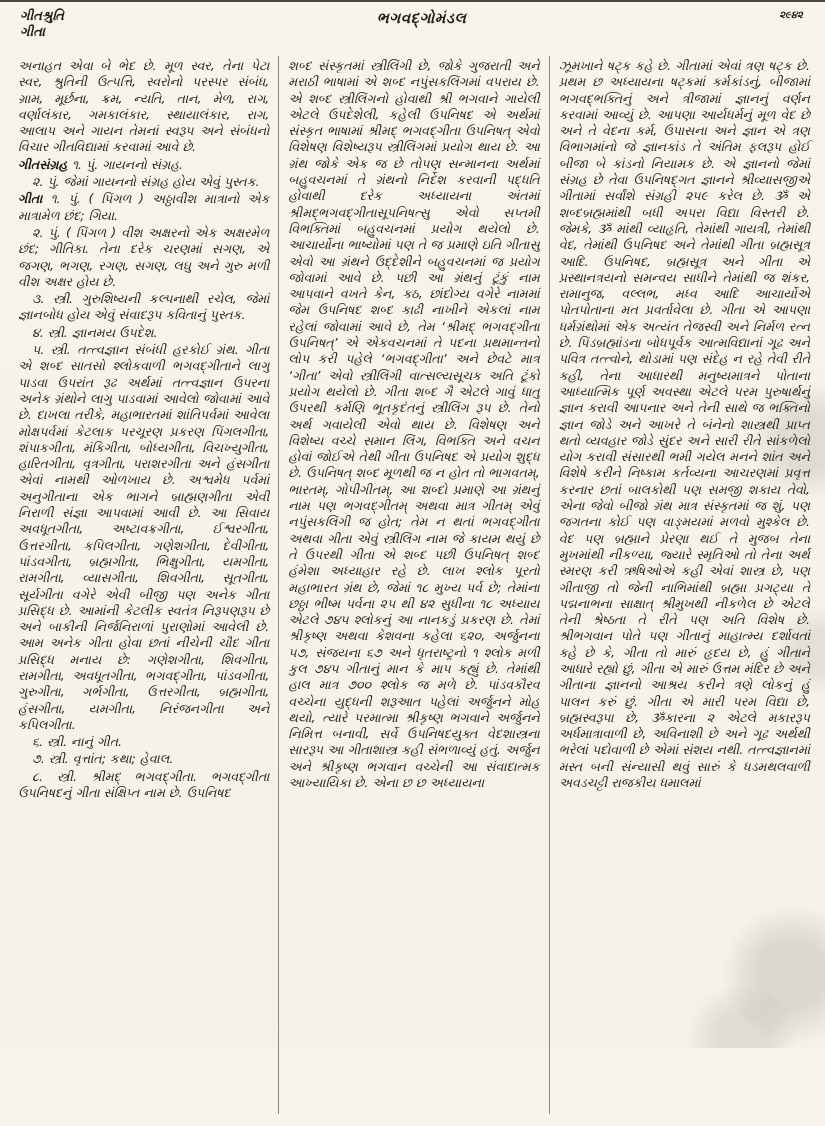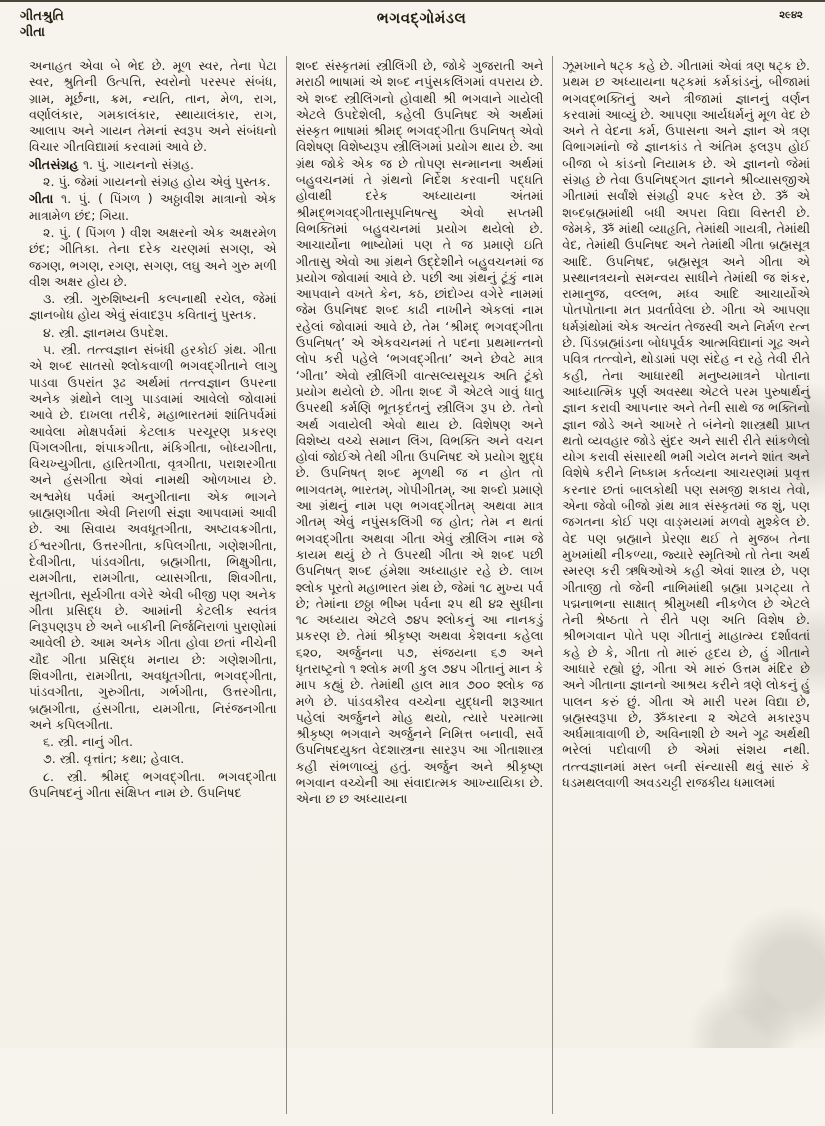--- a/index.html
+++ b/index.html
@@ -14,34 +14,35 @@
     width:825px;height:1048px;
     box-sizing:border-box;
     border-top:2px solid #4d463a;
     position:relative;
     background:
       radial-gradient(circle at 98% 42%, rgba(120,115,108,.18) 0 28px, rgba(120,115,108,0) 60px),
       radial-gradient(circle at 99% 62%, rgba(120,115,108,.14) 0 20px, rgba(120,115,108,0) 45px),
       radial-gradient(circle at 96% 93%, rgba(120,115,108,.20) 0 34px, rgba(120,115,108,0) 70px),
       radial-gradient(circle at 90% 99%, rgba(120,115,108,.16) 0 26px, rgba(120,115,108,0) 55px),
       linear-gradient(#f6f4ed,#f3f1e8);
+    font-style: italic;
   }
   .header{
     display:flex;align-items:flex-start;justify-content:space-between;
     padding:6px 22px 2px 20px;
     height:50px;box-sizing:border-box;
   }
   .running-head{font-size:13px;font-weight:bold;line-height:16px;color:#241d12;}
   .running-head div{white-space:nowrap;}
   .center-title{font-size:15px;font-weight:bold;letter-spacing:.5px;margin-top:1px;color:#241d12;text-align:center;}
   .page-number{font-size:10px;font-weight:bold;margin-top:1px;color:#241d12;}
   .columns{
     display:flex;
-    padding:4px 6px 0 20px;
-    height:1062px;box-sizing:border-box;justify-content:flex-end;
+    padding:4px 6px 0 9px;
+    height:1062px;box-sizing:border-box;
   }
   .column{
     flex:1 1 0;
     padding:2px 9px 0 9px;
     font-size:12.6px;
     line-height:16.3px;
     text-align:justify;
     overflow:hidden;
     color:#2b2317;
   }

